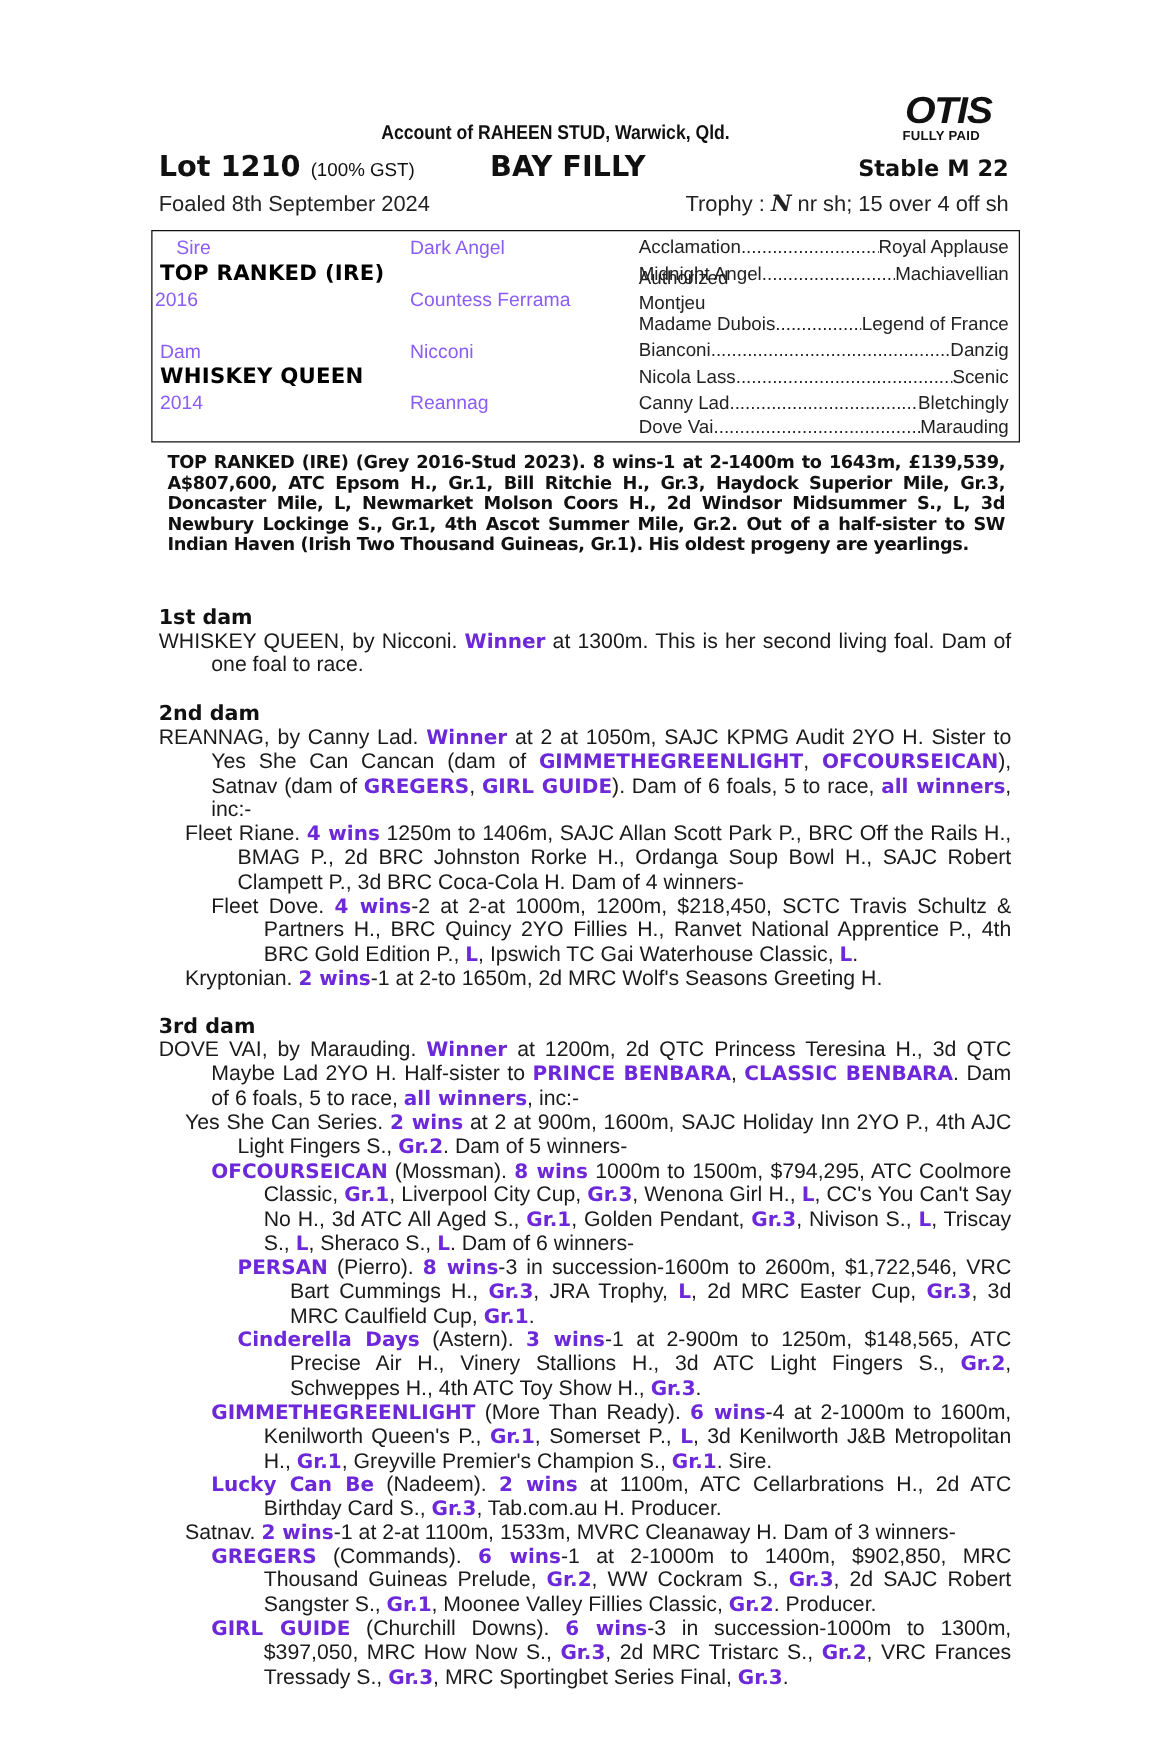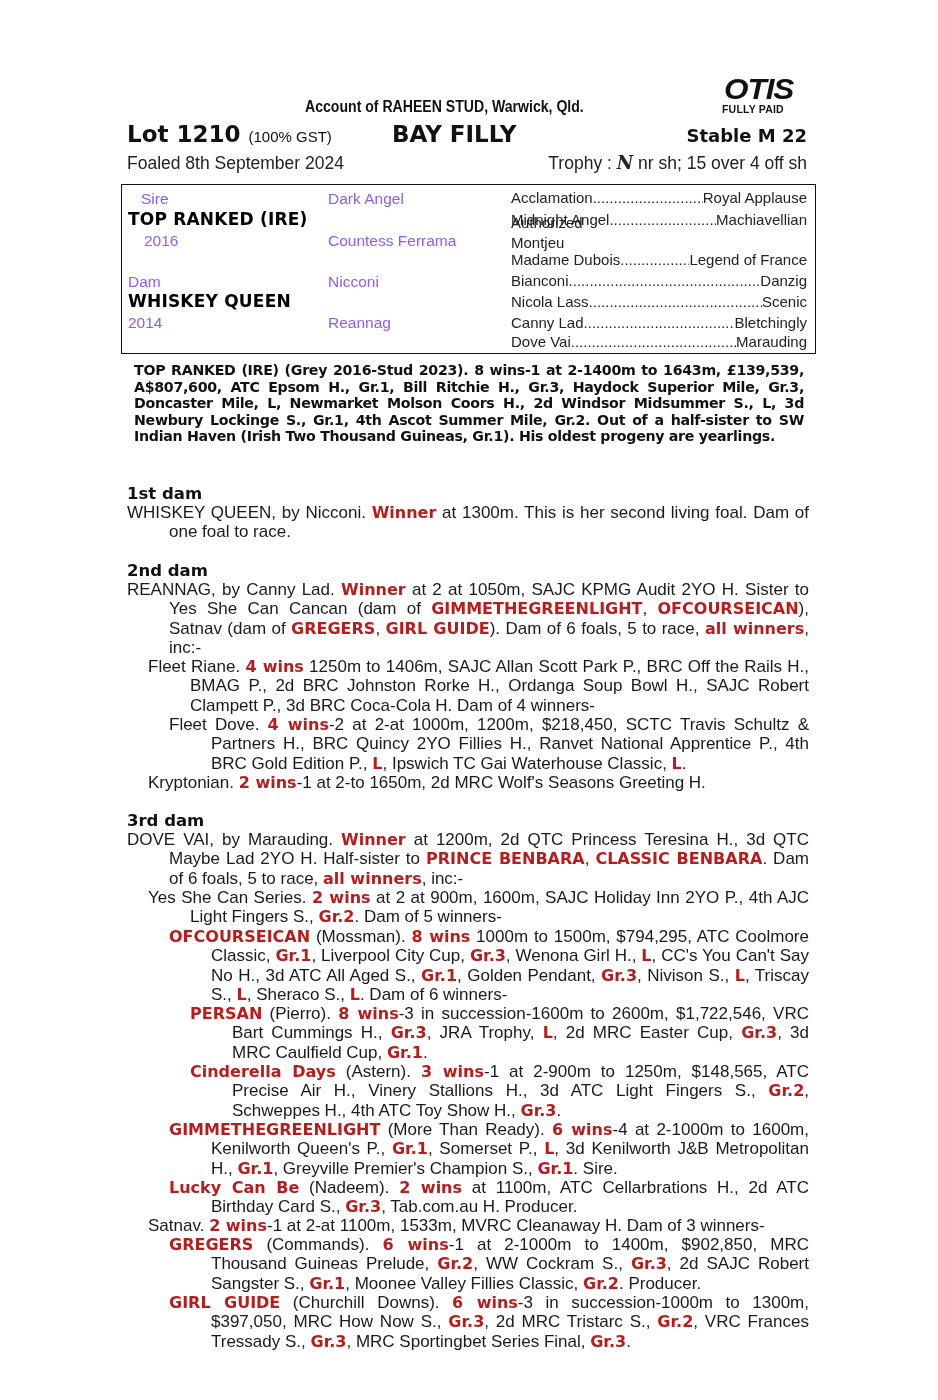--- a/index.html
+++ b/index.html
@@ -26,21 +26,21 @@
   .ped-gp { position: absolute; left: 389px; width: 296px; font-family: "Liberation Sans", sans-serif; font-size: 15px; line-height: 20px; color: #222; display: flex; white-space: nowrap; }
   .ped-gp .dots { flex: 1; overflow: hidden; border-bottom: none; position: relative; }
   .ped-gp .dots::after { content: "......................................................................................................"; position: absolute; left: 0; bottom: 0; letter-spacing: 0px; }
 
   
   .sire-para { position: absolute; left: 134px; top: 362px; width: 670px; font-family: "DejaVu Sans", sans-serif; font-weight: bold; font-size: 14.2px; line-height: 16.6px; text-align: justify; letter-spacing: -0.3px; }
 
   
   .section-title { position: absolute; left: 127px; font-family: "DejaVu Sans", sans-serif; font-weight: bold; font-size: 16.5px; line-height: 19px; }
   .para { position: absolute; font-family: "Liberation Sans", sans-serif; font-size: 17px; line-height: 19.4px; text-align: justify; color: #1a1a1a; }
-  .para b, .para .b { font-family: "DejaVu Sans", sans-serif; font-weight: bold; font-size: 16px; color: #b91c1c; }
+  .para b, .para .b { font-family: "DejaVu Sans", sans-serif; font-weight: bold; font-size: 16px; color: #6d28d9; }
   .last { text-align-last: left; }
 </style>
 </head>
 <body>
 
 <div id="page">
 
   <div class="account">Account of RAHEEN STUD, Warwick, Qld.</div>
 
   <div class="otis">
@@ -55,21 +55,21 @@
   <div class="sex">BAY FILLY</div>
   <div class="stable">Stable M 22</div>
   <div class="foaled">Foaled 8th September 2024</div>
   <div class="branded">
     <span>Trophy : </span><span class="brand-mark">N</span><span> nr sh; 15 over 4 off sh</span>
   </div>
 
   <div class="pedigree">
     <div class="ped-cell" style="left:19px;top:4px;">Sire</div>
     <div class="ped-cell ped-bold" style="left:6px;top:24px;">TOP RANKED (IRE)</div>
-    <div class="ped-cell" style="left:22px;top:46px;">2016</div>
+    <div class="ped-cell" style="left:2px;top:46px;">2016</div>
     <div class="ped-cell" style="left:6px;top:87px;">Dam</div>
     <div class="ped-cell ped-bold" style="left:6px;top:106px;">WHISKEY QUEEN</div>
     <div class="ped-cell" style="left:6px;top:128px;">2014</div>
 
     <div class="ped-cell" style="left:206px;top:4px;">Dark Angel</div>
     <div class="ped-cell" style="left:206px;top:46px;">Countess Ferrama</div>
     <div class="ped-cell" style="left:206px;top:87px;">Nicconi</div>
     <div class="ped-cell" style="left:206px;top:128px;">Reannag</div>
 
     <div class="ped-gp" style="top:3px;">

